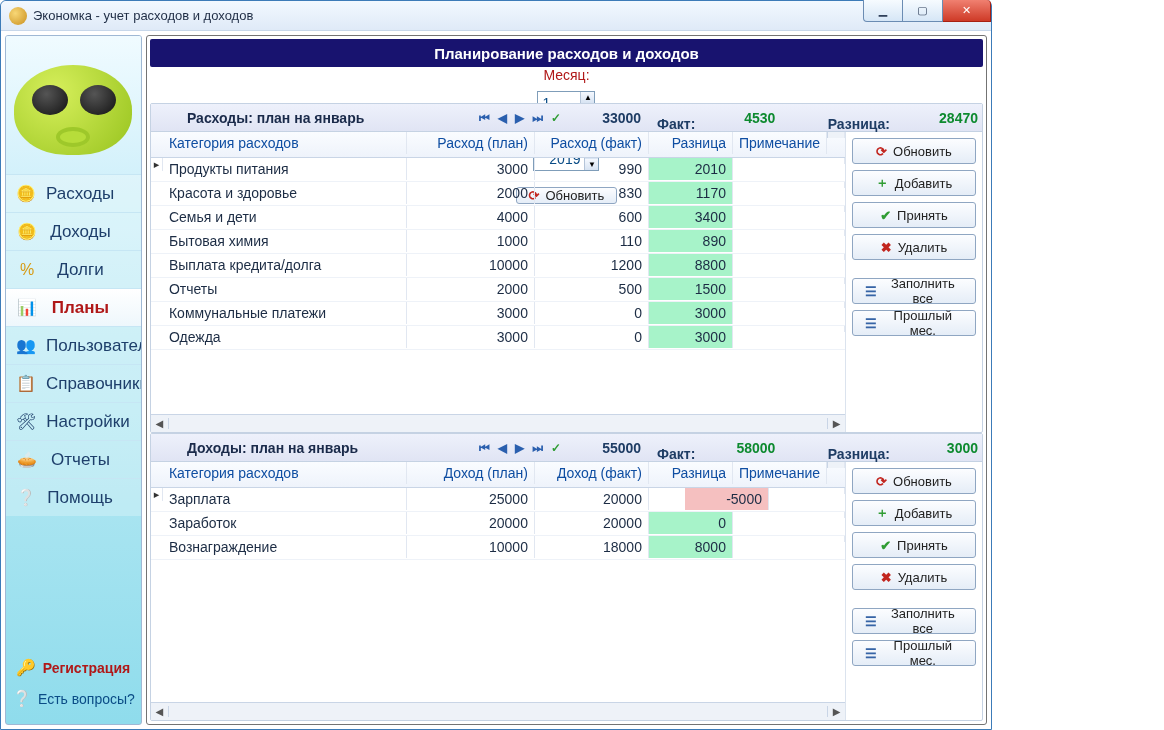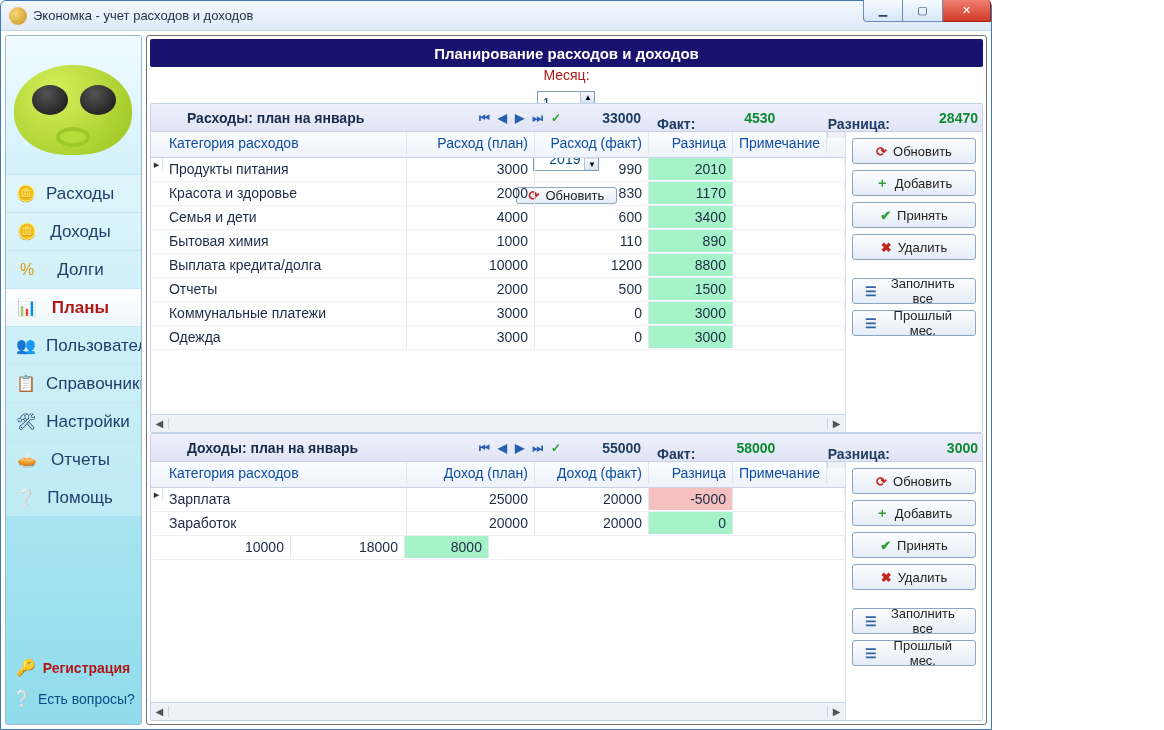--- a/index.html
+++ b/index.html
@@ -65,21 +65,21 @@
 .col-mark { width: 12px; padding: 0 !important; justify-content: center; font-size: 11px; color: #333; }
 .col-cat { width: 244px; }
 .col-plan { width: 128px; justify-content: flex-end; }
 .col-fact { width: 114px; justify-content: flex-end; }
 .col-diff { width: 84px; justify-content: flex-end; }
 .col-note { flex: 1; }
 .col-scroll { width: 18px; background: #eef2f8; border-left: 1px solid #c9d5e6; }
 .grid-rows { flex: 1; overflow: auto; font-size: 14px; color: #1c2c44; }
 .grid-row { height: 24px; border-bottom: 1px solid #eef2f8; }
 .grid-row .col-diff { background: #a7f3c9; padding-left: 23px; }
-.grid-row .col-diff.neg { background: #f5c0c0; }
+.grid-row .col-diff.neg { background: #f5c0c0; margin-left: 36px; }
 .hscroll { height: 18px; background: #eef2f8; border-top: 1px solid #c9d5e6; display: flex; align-items: center; }
 .hscroll .ar { width: 18px; text-align: center; font-size: 10px; color: #555; border-right: 1px solid #c9d5e6; }
 .hscroll .track { flex: 1; position: relative; }
 .hscroll .ar.end { border-left: 1px solid #c9d5e6; border-right: none; }
 
 .side-actions { width: 136px; display: flex; flex-direction: column; gap: 6px; padding: 6px; }
 .side-actions .btn { justify-content: center; width: 100%; height: 26px; }
 .sep { height: 6px; }
 .ic-refresh { color: #c2261f; }
 .ic-add { color: #2f9c33; }
@@ -360,20 +360,21 @@
                 <div class="grid-row">
                   <div class="col-mark"></div>
                   <div class="col-cat">Заработок</div>
                   <div class="col-plan">20000</div>
                   <div class="col-fact">20000</div>
                   <div class="col-diff">0</div>
                   <div class="col-note"></div>
                 </div>
                 <div class="grid-row">
                   <div class="col-mark"></div>
+                  <div class="col-cat">Вознаграждение</div>
                   <div class="col-plan">10000</div>
                   <div class="col-fact">18000</div>
                   <div class="col-diff">8000</div>
                   <div class="col-note"></div>
                 </div>
               </div>
             <div class="hscroll">
               <div class="ar">◀</div>
               <div class="track"></div>
               <div class="ar end">▶</div>

